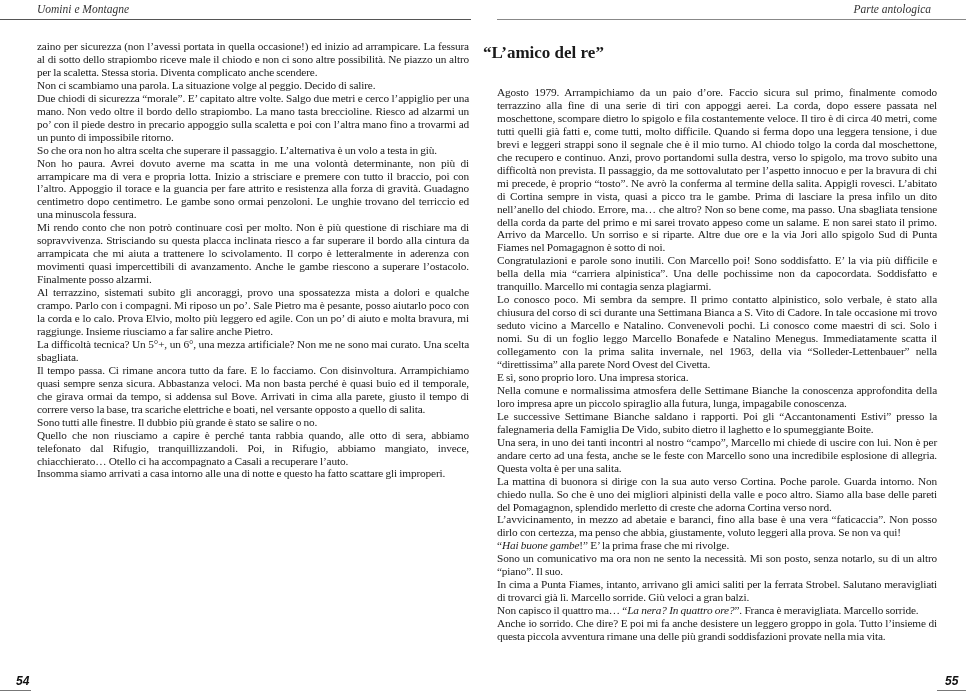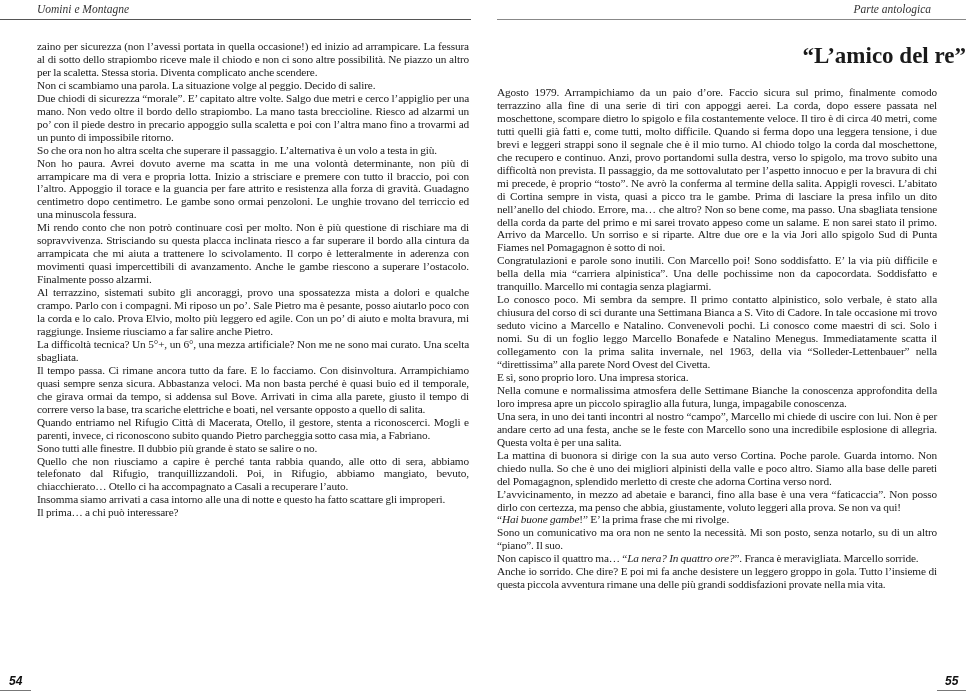--- a/index.html
+++ b/index.html
@@ -15,26 +15,26 @@
   .head-rule { position:absolute; top:19px; height:1px; background:#555; }
   .left .head-rule { left:0; width:471px; }
   .right .head-rule { left:14px; width:469px; background:#888; }
 
   .body-text { position:absolute; font-size:11.3px; line-height:12.95px;
                text-align:justify; letter-spacing:-0.15px; word-spacing:-0.3px; }
   .left .body-text { left:37px; width:432px; top:40px; }
   .right .body-text { left:14px; width:440px; top:86px; }
   .body-text p { margin:0; }
 
-  .chapter-title { position:absolute; top:43px; left:0; width:483px; text-align:right;
-                   font-weight:bold; font-size:23px;font-family:Liberation Serif, serif; }
+  .chapter-title { position:absolute; top:43px; left:0; width:483px; text-align:left;
+                   font-weight:bold; font-size:17px;font-family:Liberation Serif, serif; }
 
   .page-number { position:absolute; top:674px; font-family:"Liberation Sans", "DejaVu Sans", sans-serif;
                  font-style:italic; font-weight:bold; font-size:12px; color:#111; }
-  .left .page-number { left:9px; }
+  .left .page-number { left:16px; }
   .right .page-number { left:462px; }
   .page-rule { position:absolute; top:690px; height:1px; background:#777; }
   .left .page-rule { left:0; width:31px; }
   .right .page-rule { left:454px; width:29px; }
   em { }
 </style>
 </head>
 <body>
 
 <div class="page left">
@@ -43,43 +43,43 @@
   <div class="body-text">
     <p>zaino per sicurezza (non l’avessi portata in quella occasione!) ed inizio ad arrampicare. La fessura al di sotto dello strapiombo riceve male il chiodo e non ci sono altre possibilità. Ne piazzo un altro per la scaletta. Stessa storia. Diventa complicato anche scendere.</p>
     <p>Non ci scambiamo una parola. La situazione volge al peggio. Decido di salire.</p>
     <p>Due chiodi di sicurezza “morale”. E’ capitato altre volte. Salgo due metri e cerco l’appiglio per una mano. Non vedo oltre il bordo dello strapiombo. La mano tasta breccioline. Riesco ad alzarmi un po’ con il piede destro in precario appoggio sulla scaletta e poi con l’altra mano fino a trovarmi ad un punto di impossibile ritorno.</p>
     <p>So che ora non ho altra scelta che superare il passaggio. L’alternativa è un volo a testa in giù.</p>
     <p>Non ho paura. Avrei dovuto averne ma scatta in me una volontà determinante, non più di arrampicare ma di vera e propria lotta. Inizio a strisciare e premere con tutto il braccio, poi con l’altro. Appoggio il torace e la guancia per fare attrito e resistenza alla forza di gravità. Guadagno centimetro dopo centimetro. Le gambe sono ormai penzoloni. Le unghie trovano del terriccio ed una minuscola fessura.</p>
     <p>Mi rendo conto che non potrò continuare così per molto. Non è più questione di rischiare ma di sopravvivenza. Strisciando su questa placca inclinata riesco a far superare il bordo alla cintura da arrampicata che mi aiuta a trattenere lo scivolamento. Il corpo è letteralmente in aderenza con movimenti quasi impercettibili di avanzamento. Anche le gambe riescono a superare l’ostacolo. Finalmente posso alzarmi.</p>
     <p>Al terrazzino, sistemati subito gli ancoraggi, provo una spossatezza mista a dolori e qualche crampo. Parlo con i compagni. Mi riposo un po’. Sale Pietro ma è pesante, posso aiutarlo poco con la corda e lo calo. Prova Elvio, molto più leggero ed agile. Con un po’ di aiuto e molta bravura, mi raggiunge. Insieme riusciamo a far salire anche Pietro.</p>
     <p>La difficoltà tecnica? Un 5°+, un 6°, una mezza artificiale? Non me ne sono mai curato. Una scelta sbagliata.</p>
     <p>Il tempo passa. Ci rimane ancora tutto da fare. E lo facciamo. Con disinvoltura. Arrampichiamo quasi sempre senza sicura. Abbastanza veloci. Ma non basta perché è quasi buio ed il temporale, che girava ormai da tempo, si addensa sul Bove. Arrivati in cima alla parete, giusto il tempo di correre verso la base, tra scariche elettriche e boati, nel versante opposto a quello di salita.</p>
-    <p>Quando entriamo nel Rifugio Città di Macerata, Otello, il gestore, stenta a riconoscerci. Mogli e parenti, invece, ci riconoscono subito quando Pietro parcheggia sotto casa mia, a Fabriano.</p>
     <p>Sono tutti alle finestre. Il dubbio più grande è stato se salire o no.</p>
-    <p>Quello che non riusciamo a capire è perché tanta rabbia quando, alle otto di sera, abbiamo telefonato dal Rifugio, tranquillizzandoli. Poi, in Rifugio, abbiamo mangiato, bevuto, chiacchierato… Otello ci ha accompagnato a Casali a recuperare l’auto.</p>
+    <p>Quello che non riusciamo a capire è perché tanta rabbia quando, alle otto di sera, abbiamo telefonato dal Rifugio, tranquillizzandoli. Poi, in Rifugio, abbiamo mangiato, invece, chiacchierato… Otello ci ha accompagnato a Casali a recuperare l’auto.</p>
     <p>Insomma siamo arrivati a casa intorno alle una di notte e questo ha fatto scattare gli improperi.</p>
-    <p>Il prima… a chi può interessare?</p>
   </div>
   <div class="page-number">54</div>
   <div class="page-rule"></div>
 </div>
 
 <div class="page right">
   <div class="running-head">Parte antologica</div>
   <div class="head-rule"></div>
   <div class="chapter-title">“L’amico del re”</div>
   <div class="body-text">
     <p>Agosto 1979. Arrampichiamo da un paio d’ore. Faccio sicura sul primo, finalmente comodo terrazzino alla fine di una serie di tiri con appoggi aerei. La corda, dopo essere passata nel moschettone, scompare dietro lo spigolo e fila costantemente veloce. Il tiro è di circa 40 metri, come tutti quelli già fatti e, come tutti, molto difficile. Quando si ferma dopo una leggera tensione, i due brevi e leggeri strappi sono il segnale che è il mio turno. Al chiodo tolgo la corda dal moschettone, che recupero e continuo. Anzi, provo portandomi sulla destra, verso lo spigolo, ma trovo subito una difficoltà non prevista. Il passaggio, da me sottovalutato per l’aspetto innocuo e per la bravura di chi mi precede, è proprio “tosto”. Ne avrò la conferma al termine della salita. Appigli rovesci. L’abitato di Cortina sempre in vista, quasi a picco tra le gambe. Prima di lasciare la presa infilo un dito nell’anello del chiodo. Errore, ma… che altro? Non so bene come, ma passo. Una sbagliata tensione della corda da parte del primo e mi sarei trovato appeso come un salame. E non sarei stato il primo. Arrivo da Marcello. Un sorriso e si riparte. Altre due ore e la via Jori allo spigolo Sud di Punta Fiames nel Pomagagnon è sotto di noi.</p>
     <p>Congratulazioni e parole sono inutili. Con Marcello poi! Sono soddisfatto. E’ la via più difficile e bella della mia “carriera alpinistica”. Una delle pochissime non da capocordata. Soddisfatto e tranquillo. Marcello mi contagia senza plagiarmi.</p>
     <p>Lo conosco poco. Mi sembra da sempre. Il primo contatto alpinistico, solo verbale, è stato alla chiusura del corso di sci durante una Settimana Bianca a S. Vito di Cadore. In tale occasione mi trovo seduto vicino a Marcello e Natalino. Convenevoli pochi. Li conosco come maestri di sci. Solo i nomi. Su di un foglio leggo Marcello Bonafede e Natalino Menegus. Immediatamente scatta il collegamento con la prima salita invernale, nel 1963, della via “Solleder-Lettenbauer” nella “direttissima” alla parete Nord Ovest del Civetta.</p>
     <p>E sì, sono proprio loro. Una impresa storica.</p>
     <p>Nella comune e normalissima atmosfera delle Settimane Bianche la conoscenza approfondita della loro impresa apre un piccolo spiraglio alla futura, lunga, impagabile conoscenza.</p>
+    <p>Le successive Settimane Bianche saldano i rapporti. Poi gli “Accantonamenti Estivi” presso la falegnameria della Famiglia De Vido, subito dietro il laghetto e lo spumeggiante Boite.</p>
     <p>Una sera, in uno dei tanti incontri al nostro “campo”, Marcello mi chiede di uscire con lui. Non è per andare certo ad una festa, anche se le feste con Marcello sono una incredibile esplosione di allegria. Questa volta è per una salita.</p>
     <p>La mattina di buonora si dirige con la sua auto verso Cortina. Poche parole. Guarda intorno. Non chiedo nulla. So che è uno dei migliori alpinisti della valle e poco altro. Siamo alla base delle pareti del Pomagagnon, splendido merletto di creste che adorna Cortina verso nord.</p>
     <p>L’avvicinamento, in mezzo ad abetaie e baranci, fino alla base è una vera “faticaccia”. Non posso dirlo con certezza, ma penso che abbia, giustamente, voluto leggeri alla prova. Se non va qui!</p>
     <p><span>“</span><em>Hai buone gambe</em><span>!” E’ la prima frase che mi rivolge.</span></p>
     <p>Sono un comunicativo ma ora non ne sento la necessità. Mi son posto, senza notarlo, su di un altro “piano”. Il suo.</p>
+    <p>In cima a Punta Fiames, intanto, arrivano gli amici saliti per la ferrata Strobel. Salutano meravigliati di trovarci già lì. Marcello sorride. Giù veloci a gran balzi.</p>
     <p><span>Non capisco il quattro ma… “</span><em>La nera? In quattro ore?</em><span>”. Franca è meravigliata. Marcello sorride.</span></p>
     <p>Anche io sorrido. Che dire? E poi mi fa anche desistere un leggero groppo in gola. Tutto l’insieme di questa piccola avventura rimane una delle più grandi soddisfazioni provate nella mia vita.</p>
   </div>
   <div class="page-number">55</div>
   <div class="page-rule"></div>
 </div>
 
 </body></html>

